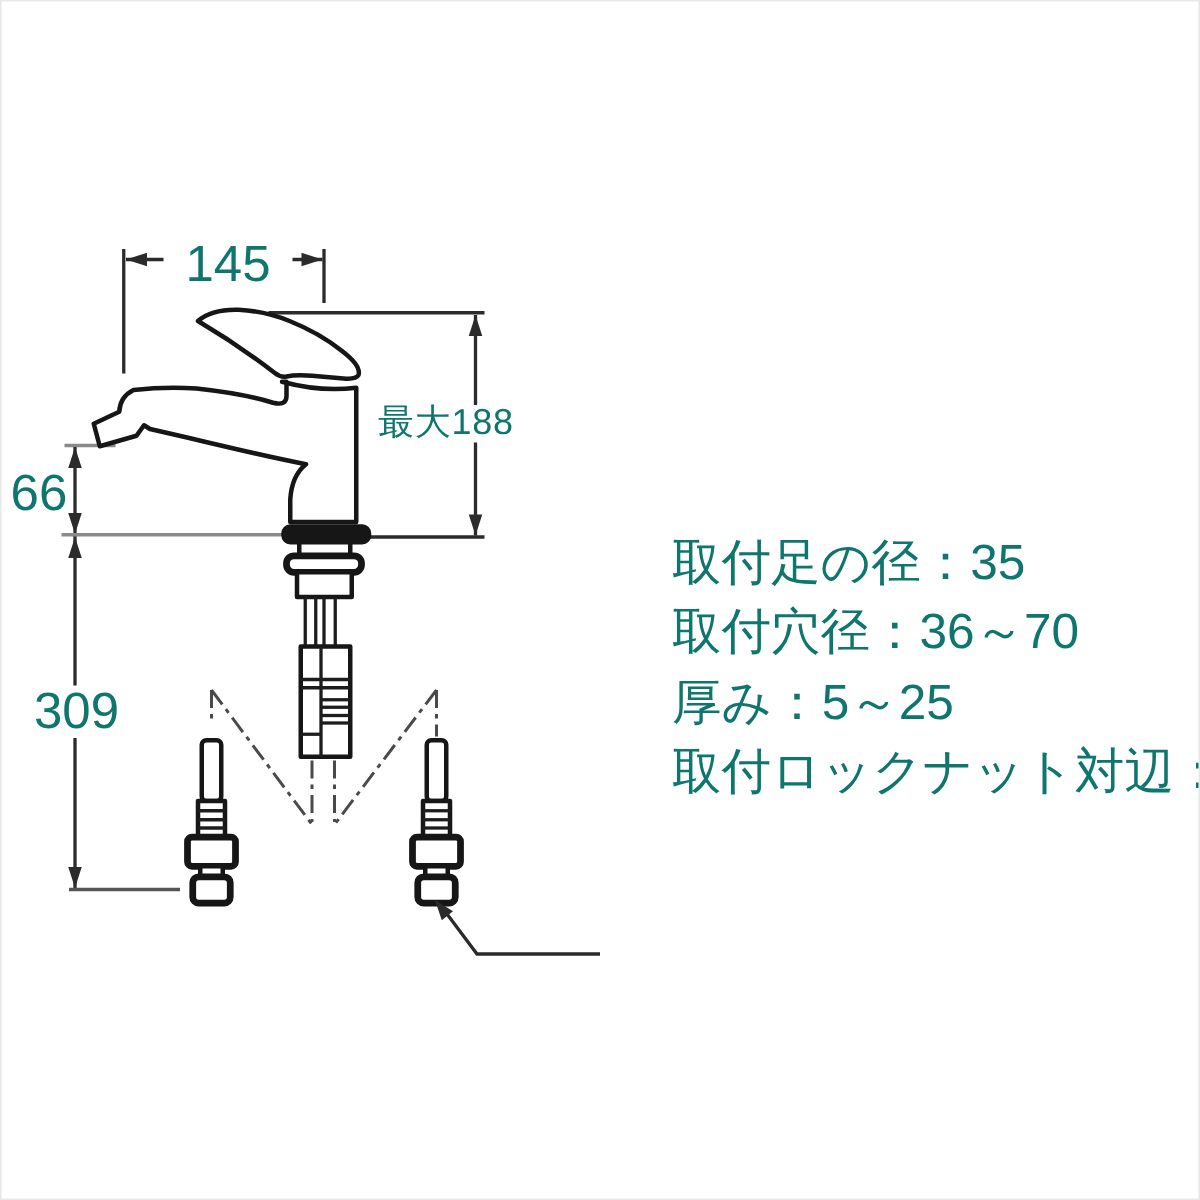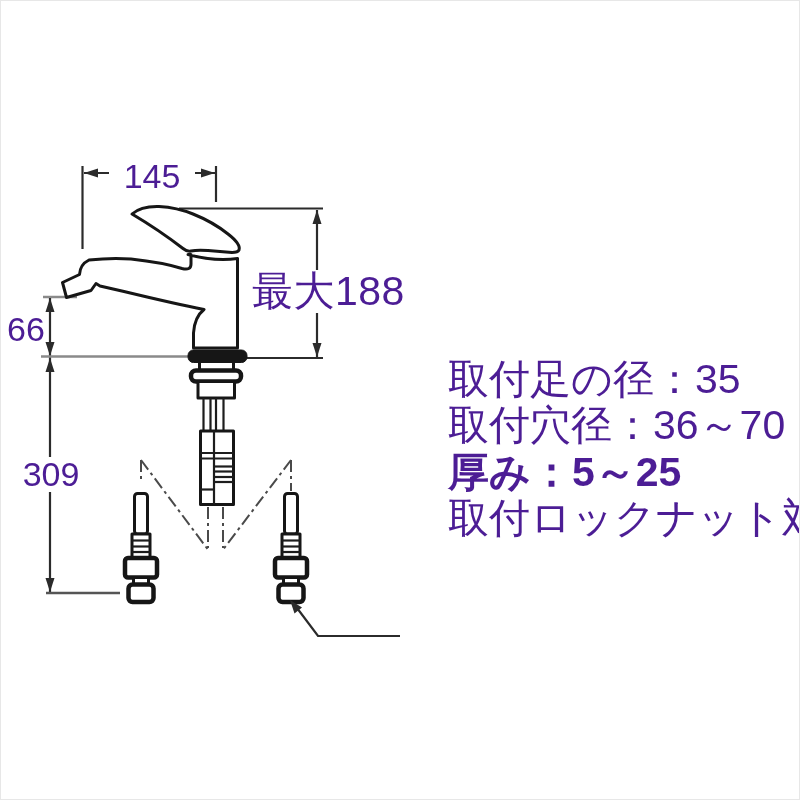--- a/index.html
+++ b/index.html
@@ -25,30 +25,30 @@
   .innerline { stroke: #1d1d1d; stroke-width: 2.2; fill: none; }
   .dim       { stroke: #2b2b2b; stroke-width: 2.2; fill: none; }
   .dimfill   { fill: #2b2b2b; stroke: none; }
   .ref       { stroke: #8a8a8a; stroke-width: 2.4; fill: none; }
   .refdark   { stroke: #555555; stroke-width: 2.4; fill: none; }
   .cl        { stroke: #4a4a4a; stroke-width: 2;   fill: none; stroke-dasharray: 12 4 3 4; }
 
   
   .label {
     position: absolute;
-    color: #4c1d95;
+    color: #0f766e;
     white-space: nowrap;
     line-height: 1.04;
     user-select: none;
   }
   .onwhite { background: #ffffff; padding: 0 3px; }
   .num   { font-size: 34px; }
-  .mixed { font-size: 41px; letter-spacing: 0.5px; }
+  .mixed { font-size: 24px; letter-spacing: 0.5px; }
   .g12   { font-size: 36px; letter-spacing: 1px; }
-  .spec  { font-size: 41px; letter-spacing: 0px; }
+  .spec  { font-size: 33px; letter-spacing: 0px; }
   .center { text-align: center; }
   .right  { text-align: center; }
 </style>
 </head>
 <body>
 
 <div id="canvas">
 
   <svg id="drawing" width="800" height="800" viewBox="0 0 800 800">
 
@@ -181,17 +181,17 @@
   <div class="label mixed onwhite" style="left:248px; top:269px;">最大188</div>
 
   <div class="label num right" style="left:4px; top:311px; width:42px;">66</div>
 
   <div class="label num center onwhite" style="left:14px; top:456px; width:66px;">309</div>
 
 
   <div>
     <div class="label spec" style="left:447px; top:357px;">取付足の径：35</div>
     <div class="label spec" style="left:447px; top:403px;">取付穴径：36～70</div>
-    <div class="label spec" style="left:447px; top:450px;font-weight:bold;">厚み：5～25</div>
+    <div class="label spec" style="left:447px; top:450px;">厚み：5～25</div>
     <div class="label spec" style="left:447px; top:496px;">取付ロックナット対辺：38</div>
   </div>
 
 </div>
 
 </body></html>

